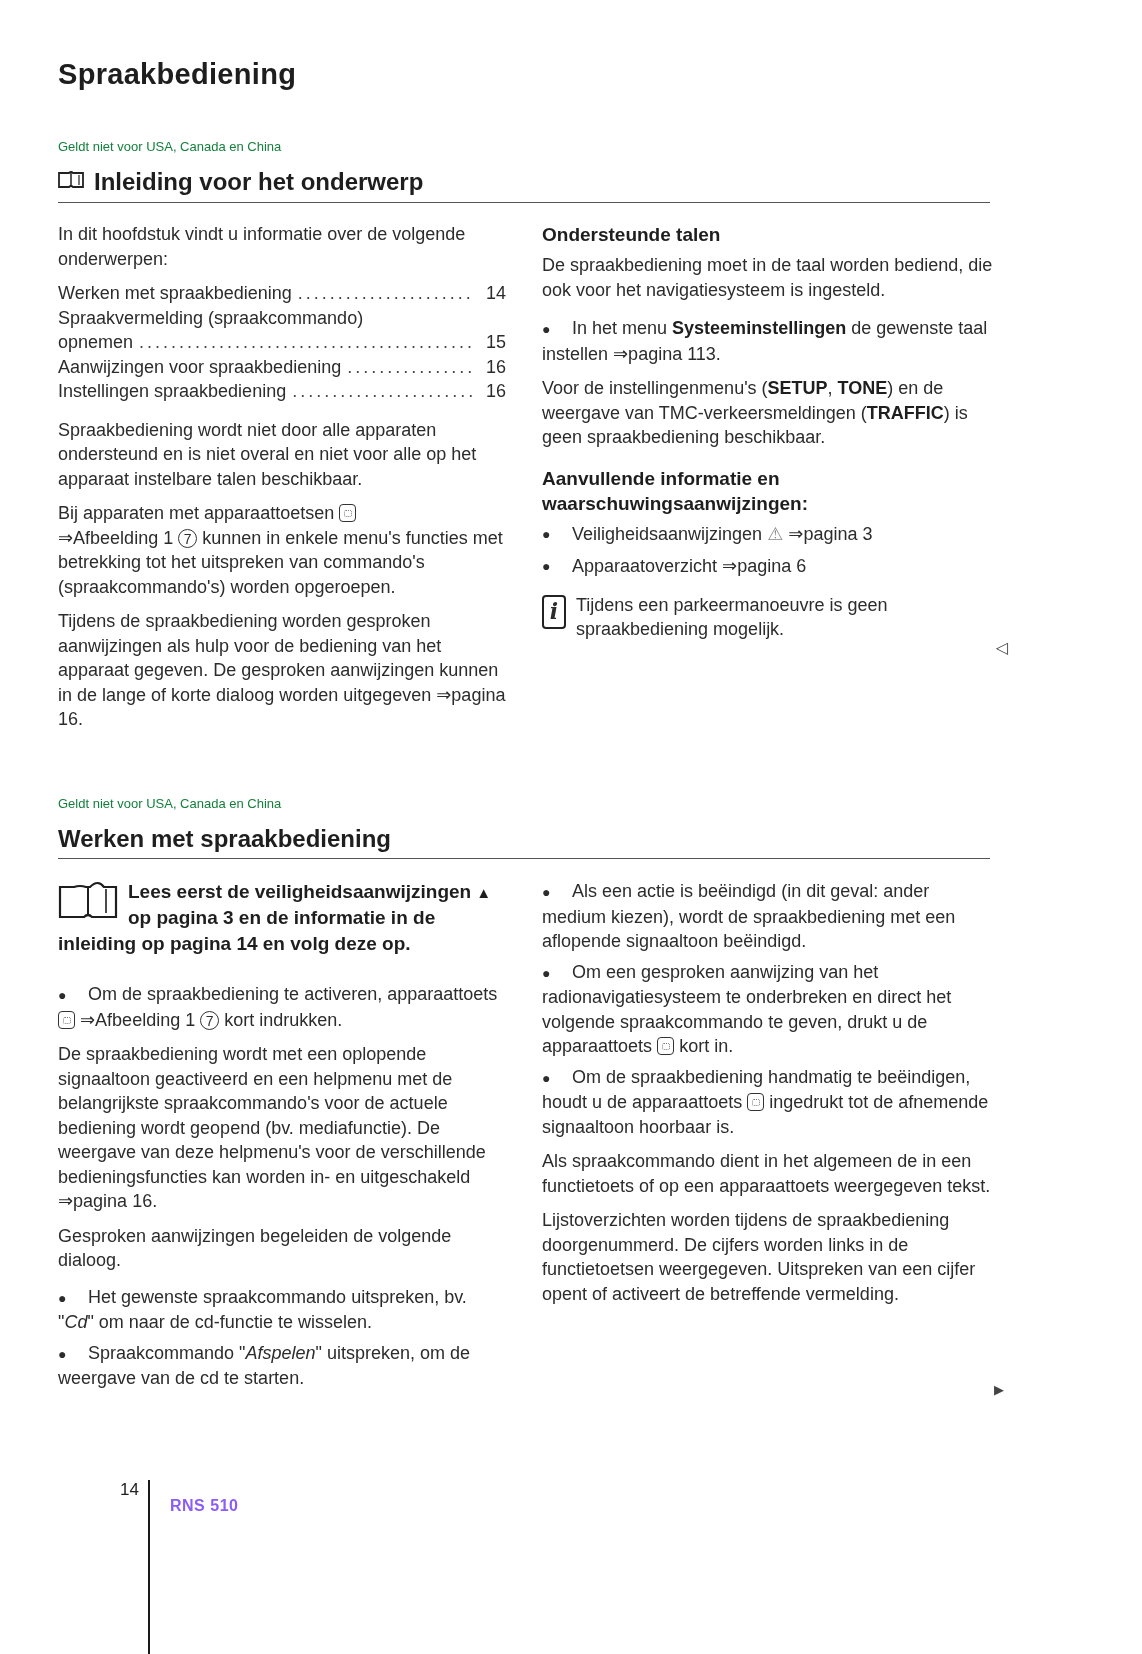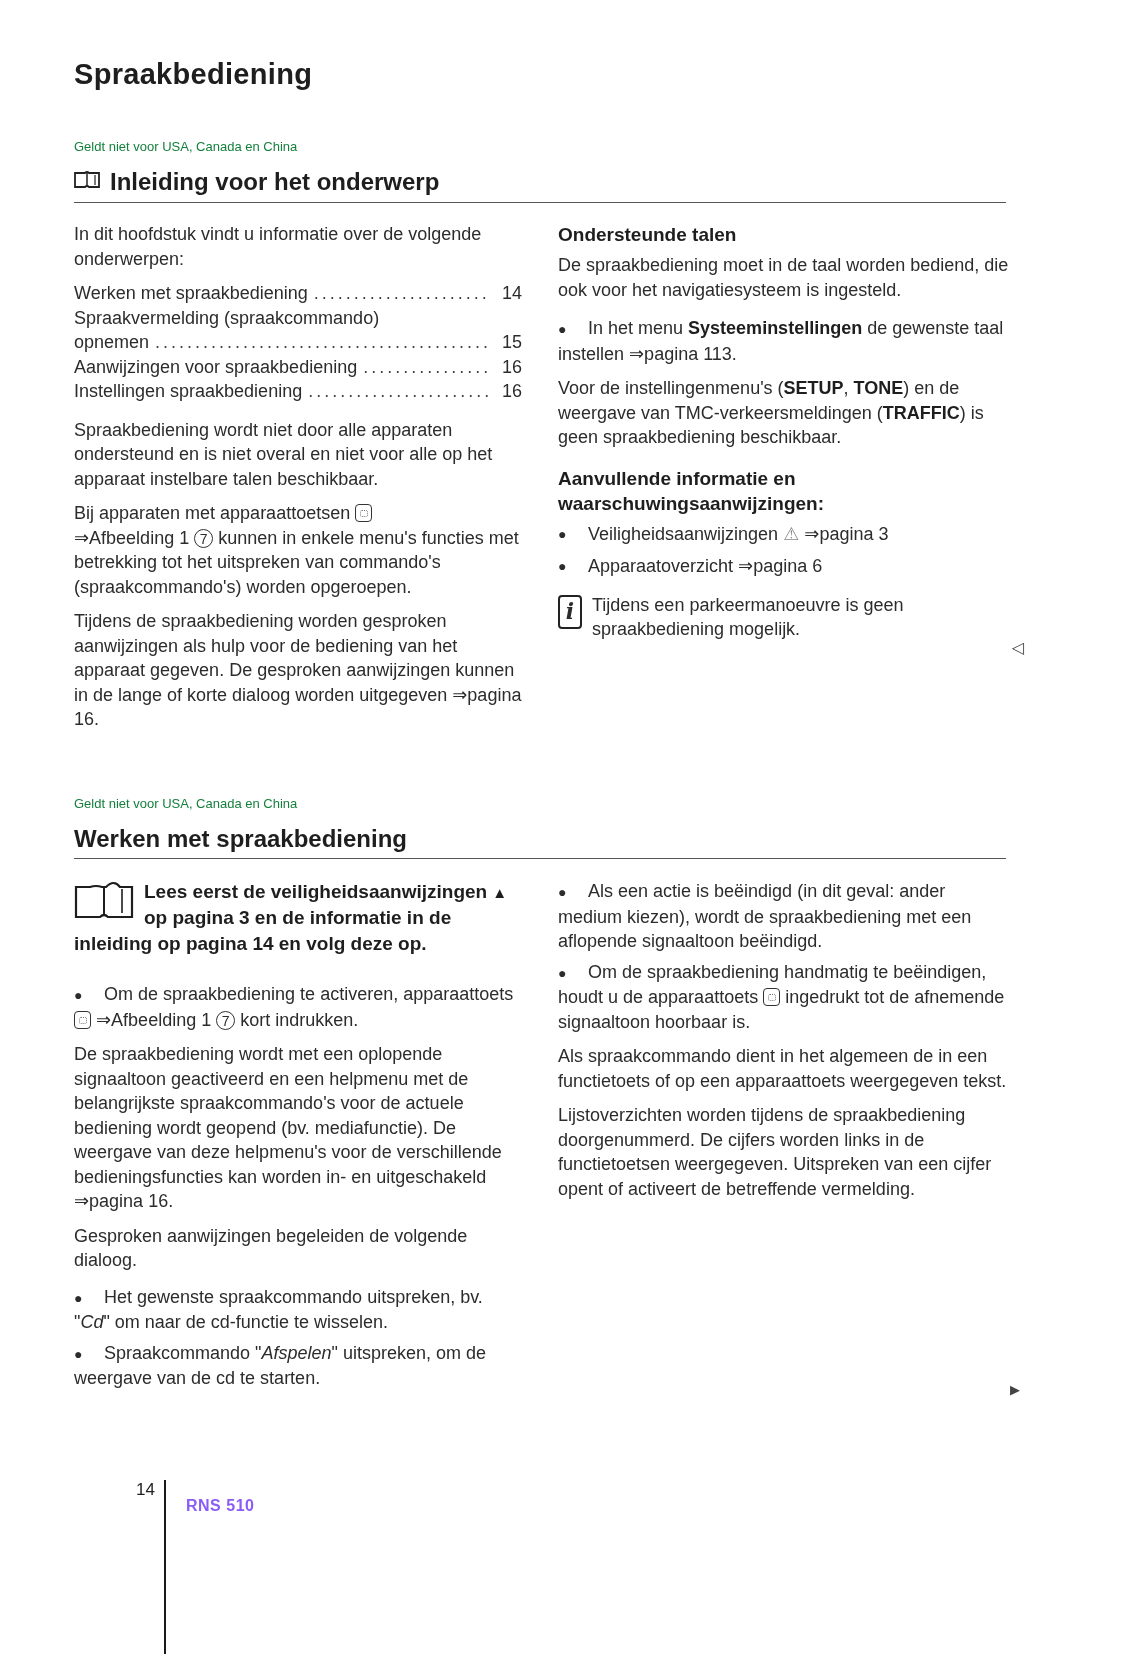--- a/index.html
+++ b/index.html
@@ -1,21 +1,21 @@
 <!DOCTYPE html>
 <html><head>
 <meta charset="utf-8">
 <style>
   html, body { margin: 0; padding: 0; background: #ffffff; }
   body {
     width: 1142px; height: 1654px; position: relative; overflow: hidden;
     font-family: "Liberation Sans", "DejaVu Sans", sans-serif;
     color: #2a2a2a;
   }
-  .abs { position: absolute; margin-left: 16px; }
+  .abs { position: absolute; }
   .page-title {
     left: 58px; top: 58px; font-size: 29px; font-weight: bold; color: #1e1e1e;
     letter-spacing: 0.3px;
   }
   .region-note { font-size: 13px; color: #15803d; }
   .section-heading {
     font-size: 24px; font-weight: bold; color: #1e1e1e; display: flex; align-items: center; gap: 10px;
   }
   .rule { height: 1px; background: #555; }
   .col { width: 470px; font-size: 18px; line-height: 24.5px; color: #2c2c2c; }
@@ -175,20 +175,25 @@
   </p>
   <p class="bullet-inline">
     <span class="dot">●</span><span>Spraakcommando "</span><i>Afspelen</i><span>" uitspreken, om de weergave van de cd te starten.</span>
   </p>
 </div>
 
 <div class="abs col" style="left:542px; top:879px; width:452px;">
   <p class="bullet-inline" style="margin-bottom:6px;">
     <span class="dot">●</span><span>Als een actie is beëindigd (in dit geval: ander medium kiezen), wordt de spraakbediening met een aflopende signaaltoon beëindigd.</span>
   </p>
+  <p class="bullet-inline" style="margin-bottom:6px;">
+    <span class="dot">●</span><span>Om een gesproken aanwijzing van het radionavigatiesysteem te onderbreken en direct het volgende spraakcommando te geven, drukt u de apparaattoets</span>
+    <span class="keybox"></span>
+    <span>kort in.</span>
+  </p>
   <p class="bullet-inline">
     <span class="dot">●</span><span>Om de spraakbediening handmatig te beëindigen, houdt u de apparaattoets</span>
     <span class="keybox"></span>
     <span>ingedrukt tot de afnemende signaaltoon hoorbaar is.</span>
   </p>
   <p>Als spraakcommando dient in het algemeen de in een functietoets of op een apparaattoets weergegeven tekst.</p>
   <p>Lijstoverzichten worden tijdens de spraakbediening doorgenummerd. De cijfers worden links in de functietoetsen weergegeven. Uitspreken van een cijfer opent of activeert de betreffende vermelding.</p>
 </div>
 <div class="abs end-mark" style="left:994px; top:1382px; font-size:13px;">▶</div>
 

